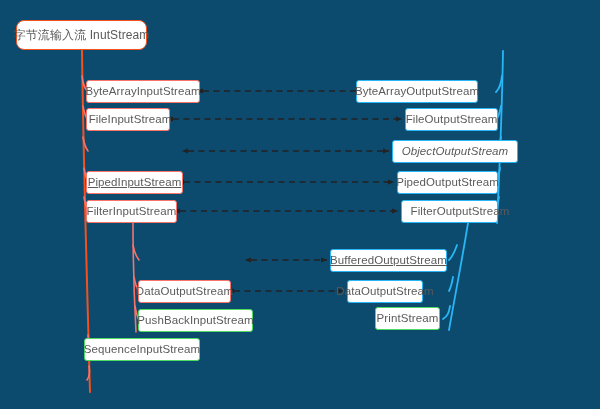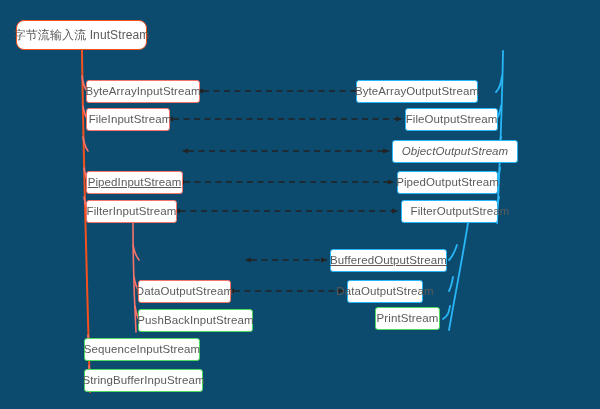--- a/index.html
+++ b/index.html
@@ -131,23 +131,20 @@
   </div>
   <div class="node red" style="left:86px; top:171px; width:97px;text-decoration:underline;">
     <span class="node-label">PipedInputStream</span>
   </div>
   <div class="node red" style="left:86px; top:200px; width:91px;">
     <span class="node-label">FilterInputStream</span>
   </div>
   <div class="node green" style="left:84px; top:338px; width:116px;">
     <span class="node-label">SequenceInputStream</span>
   </div>
-  <div class="node green" style="left:84px; top:369px; width:119px;">
-    <span class="node-label">StringBufferInpuStream</span>
-  </div>
 
   <div class="node red" style="left:138px; top:280px; width:93px;">
     <span class="node-label">DataOutputStream</span>
   </div>
   <div class="node green" style="left:138px; top:309px; width:115px;">
     <span class="node-label">PushBackInputStream</span>
   </div>
 
   <div class="node blue" style="left:356px; top:80px; width:122px;">
     <span class="node-label">ByteArrayOutputStream</span>

